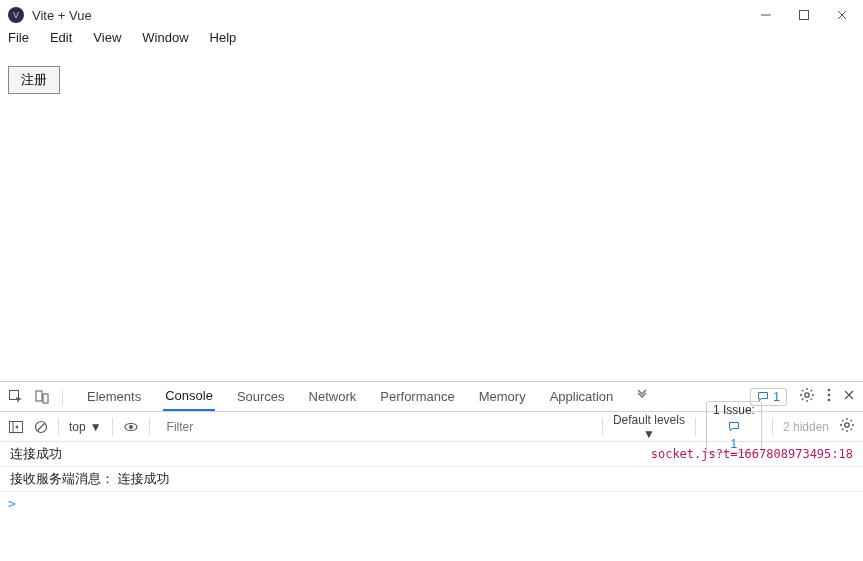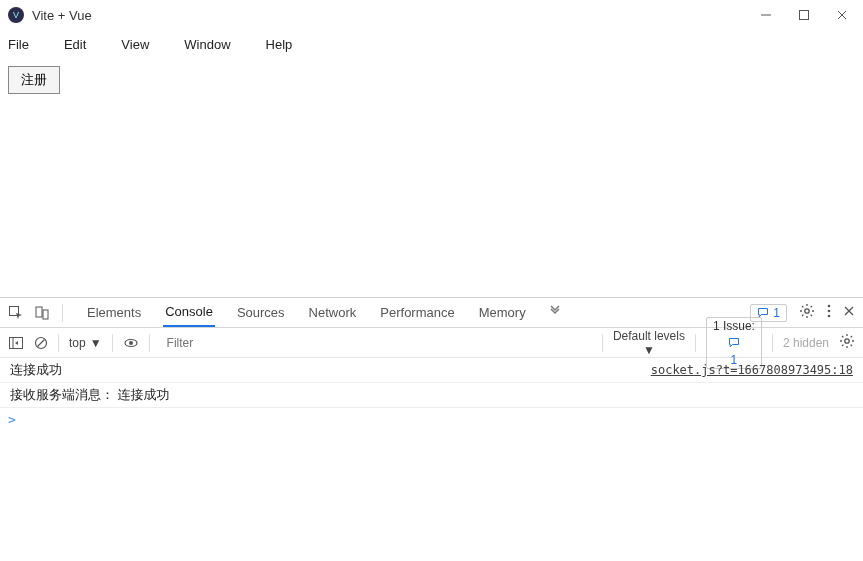--- a/index.html
+++ b/index.html
@@ -31,43 +31,43 @@
       color: #8ee; font-size: 9px;
     }
     .title-bar .title-text { flex: 0 0 auto; color: #333; }
     .title-bar .spacer { flex: 1; }
     .win-controls { display: flex; gap: 24px; align-items: center; padding-right: 6px; }
     .win-btn { width: 14px; height: 14px; cursor: pointer; display: flex; align-items: center; justify-content: center; color: #555; }
     
     .menu-bar {
       height: 28px;
       display: flex;
-      align-items: center;
-      padding: 0 8px;
-      gap: 35px;
+      align-items: flex-start;
+      padding: 0 8px;
+      gap: 21px;
       color: #222;
     }
     .menu-item { cursor: pointer; }
     
     .app-content { padding: 8px; flex: 0 0 auto; }
     .app-content button {
       font-size: 13px;
       padding: 4px 12px;
       border: 1px solid #888;
       background: #f5f5f5;
       cursor: pointer;
     }
     .gap { flex: 1; }
     
     .devtools {
       border-top: 1px solid #cfcfcf;
       display: flex;
       flex-direction: column;
       background: #fff;
-      height: 264px;
+      height: 180px;
     }
     .dt-tabs {
       height: 30px;
       display: flex;
       align-items: center;
       border-bottom: 1px solid #d6d6d6;
       padding: 0 8px;
       gap: 12px;
       color: #444;
     }
@@ -116,21 +116,21 @@
     
     .console-body { flex: 1; overflow: auto; }
     .console-row {
       display: flex;
       align-items: center;
       border-bottom: 1px solid #eee;
       padding: 3px 10px;
       font-size: 13px;
     }
     .console-row .msg { flex: 1; color: #222; }
-    .console-row .src { color: #404040; text-decoration: underline; font-family: Menlo, Consolas, monospace; font-size: 12px; }
+    .console-row .src { color: #be185d; font-family: Menlo, Consolas, monospace; font-size: 12px; }
     .prompt-row { display: flex; align-items: center; padding: 4px 8px; }
     .prompt-caret { color: #6aa0ea; font-family: Menlo, Consolas, monospace; font-weight: bold; margin-right: 6px; }
   </style>
 </head>
 <body>
 
 <div class="title-bar">
   <span class="icon-app">V</span>
   <span class="title-text">Vite + Vue</span>
   <span class="spacer"></span>
@@ -186,20 +186,21 @@
       </span>
     </div>
     <span class="tb-sep"></span>
     <div class="tabs">
       <span class="dt-tab">Elements</span>
       <span class="dt-tab active">Console</span>
       <span class="dt-tab">Sources</span>
       <span class="dt-tab">Network</span>
       <span class="dt-tab">Performance</span>
       <span class="dt-tab">Memory</span>
+      <span class="dt-tab">Application</span>
       <span class="overflow">
         <svg width="14" height="14" viewBox="0 0 14 14">
             <path d="M3 5 L7 9 L11 5" fill="none" stroke="#777" stroke-width="1.5"></path>
             <path d="M3 2 L7 6 L11 2" fill="none" stroke="#777" stroke-width="1.5"></path>
           </svg>
       </span>
     </div>
     <span class="rspacer"></span>
     <div class="right-block">
       <span class="badge-box">

